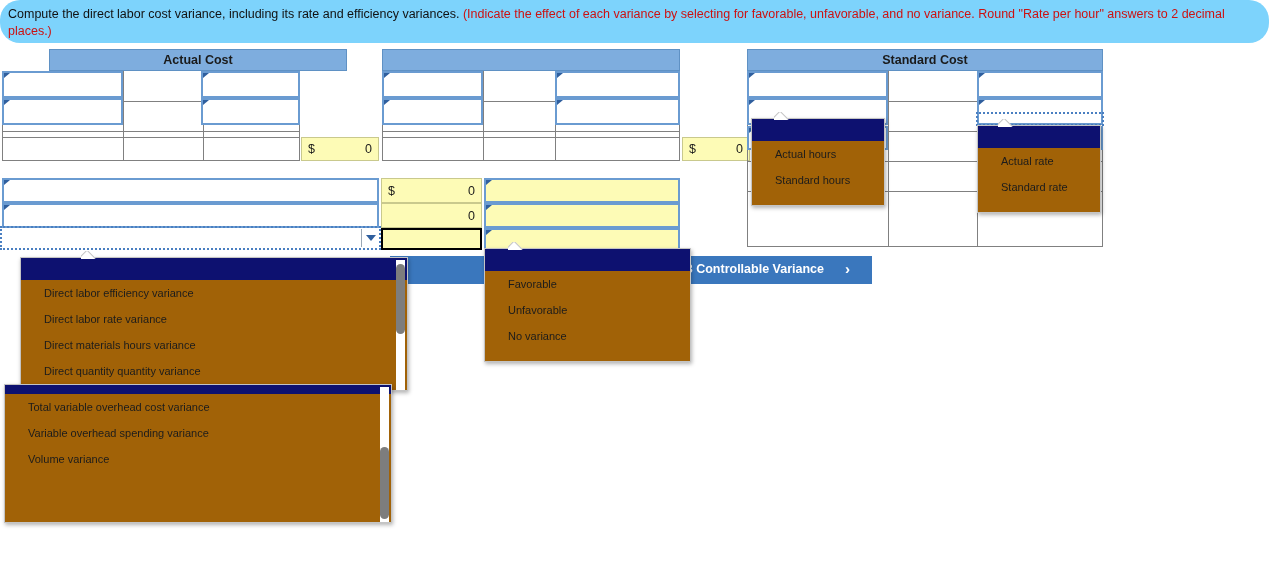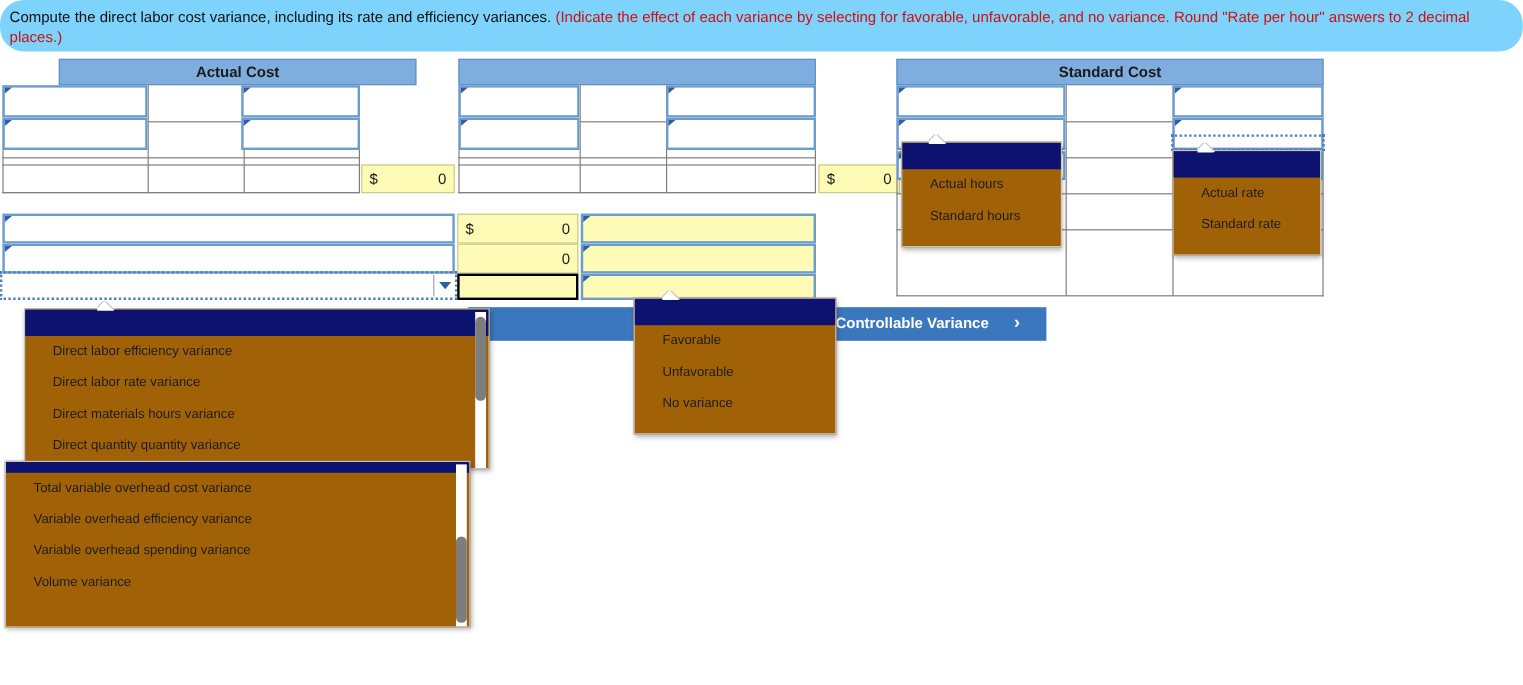--- a/index.html
+++ b/index.html
@@ -237,21 +237,21 @@
   <div class="opt">Standard hours</div>
 </div>
 
 <div class="dropdown" style="left:977px;top:125px;width:124px;height:88px;">
   <span class="caret" style="left:20px;"></span>
   <div class="selbar"></div>
   <div class="opt">Actual rate</div>
   <div class="opt">Standard rate</div>
 </div>
 
-<div class="dropdown" style="left:484px;top:248px;width:169px;height:114px;z-index:60;margin-left:44px;">
+<div class="dropdown" style="left:484px;top:248px;width:207px;height:114px;z-index:60;">
   <span class="caret" style="left:23px;"></span>
   <div class="selbar"></div>
   <div class="opt">Favorable</div>
   <div class="opt">Unfavorable</div>
   <div class="opt">No variance</div>
 </div>
 
 <div class="dropdown" style="left:20px;top:257px;width:388px;height:134px;z-index:50;">
   <span class="caret" style="left:60px;"></span>
   <div class="selbar"></div>
@@ -260,18 +260,17 @@
   <div class="opt">Direct materials hours variance</div>
   <div class="opt">Direct quantity quantity variance</div>
   <div class="opt">Total direct labor variance</div>
   <div class="scroll-track" style="top:2px;height:130px;"></div>
   <div class="scroll-thumb" style="top:6px;height:70px;"></div>
 </div>
 
 <div class="dropdown" style="left:4px;top:384px;width:388px;height:139px;z-index:55;">
   <div class="selbar" style="height:9px;"></div>
   <div class="opt">Total variable overhead cost variance</div>
-  <div class="opt">Variable overhead efficiency variance</div>
   <div class="opt">Variable overhead spending variance</div>
   <div class="opt">Volume variance</div>
   <div class="scroll-track" style="top:2px;height:135px;"></div>
   <div class="scroll-thumb" style="top:62px;height:72px;"></div>
 </div>
 
 </body></html>

